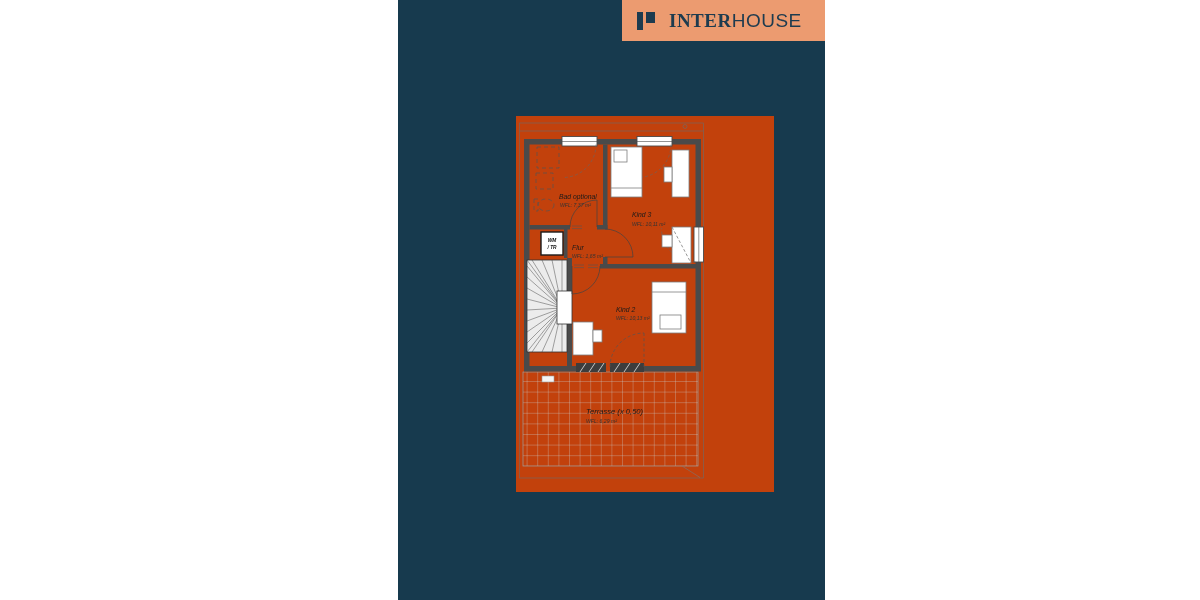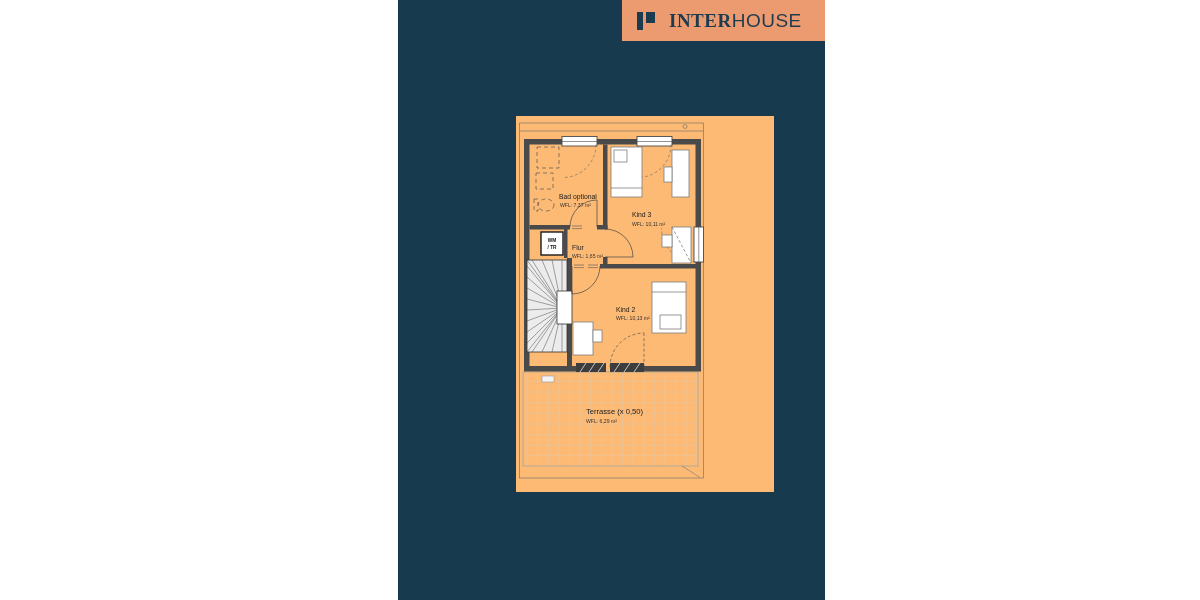--- a/index.html
+++ b/index.html
@@ -16,21 +16,22 @@
     background:#EC9B70;display:flex;align-items:center;
   }
   #logo-mark{position:relative;width:20px;height:18px;margin-left:15px;}
   #logo-mark .bar-l{position:absolute;left:0;top:0;width:6px;height:18px;background:#1D3B4F;}
   #logo-mark .bar-r{position:absolute;left:9px;top:0;width:9px;height:11px;background:#1D3B4F;}
   #logo-text{margin-left:12px;color:#1D3B4F;font-size:19px;letter-spacing:.5px;white-space:nowrap;}
   #logo-text .serif{font-family:"Liberation Serif",serif;font-weight:700;}
   #logo-text .sans{font-family:"Liberation Sans",sans-serif;font-weight:400;}
   #plan-paper{
     position:absolute;left:502px;top:116px;width:258px;height:376px;
-    background:#fdba74;
+    background:#c2410c;
+    font-style:italic;
   }
   #plan-paper svg{display:block;}
   .rname{font-family:"Liberation Sans",sans-serif;font-size:6.8px;fill:#1a1a1a;}
   .rname.big{font-size:7.6px;}
   .rarea{font-family:"Liberation Sans",sans-serif;font-size:5.1px;fill:#333;}
   .wmtr{font-family:"Liberation Sans",sans-serif;font-size:4.8px;font-weight:700;fill:#111;text-anchor:middle;}
 </style>
 </head>
 <body>
 

